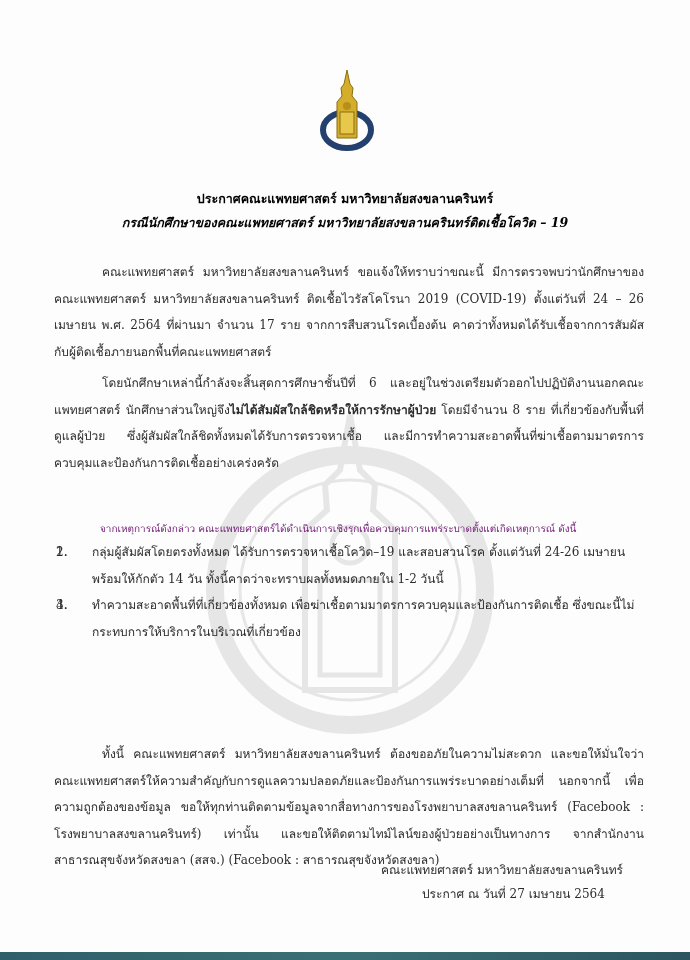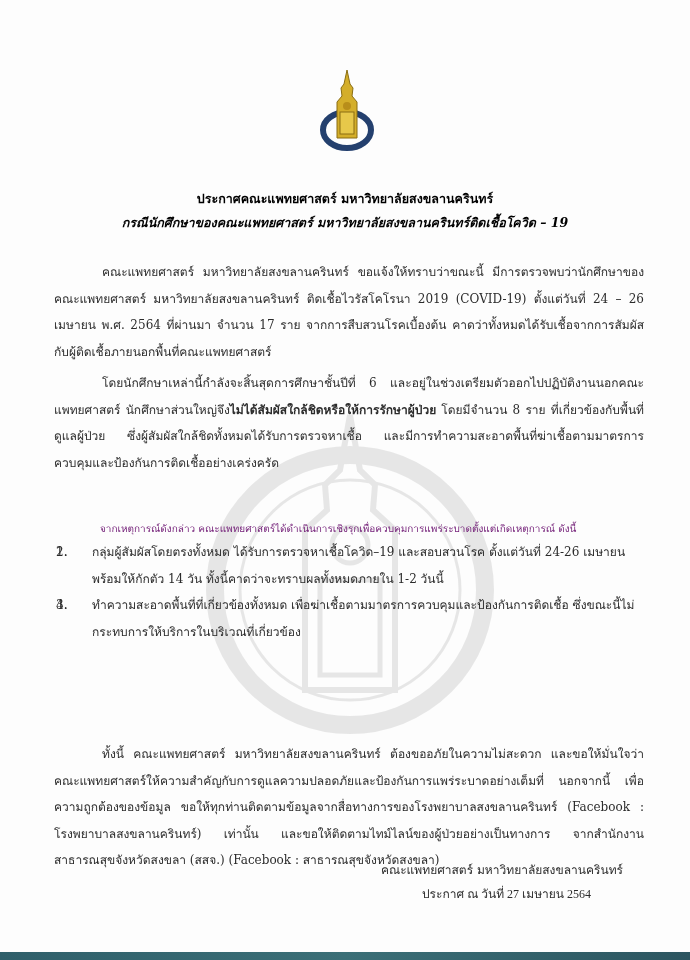--- a/index.html
+++ b/index.html
@@ -17,21 +17,21 @@
   .indent { text-indent:48px; }
   .p1 { top:259px; }
   .p2 { top:370px; }
   .p3lead { position:absolute; left:100px; top:513px; font-size:10px; color:#701a75; width:560px;margin-top:8px; }
   .list { position:absolute; left:52px; top:539px; width:600px; font-size:12px; line-height:26.5px; margin:0; padding:0; list-style:none; }
   .list li { position:relative; padding-left:40px; }
   .list .num { position:absolute; left:4px; top:0; }
   .p4 { top:713px;margin-top:28px; }
   .b { font-weight:bold; }
   .sign { position:absolute; font-size:12px; color:#2b2b2b; }
-  .s1 { left:422px; top:884px;font-family:Liberation Serif, serif; }
+  .s1 { left:422px; top:884px; }
   .s2 { left:381px; top:860px; }
   .bottom-bar { position:absolute; left:0; bottom:0; width:690px; height:8px; background:linear-gradient(90deg,#2f5f6a,#3b6f77 50%,#2c5560); }
 </style>
 </head>
 <body>
 
 <div class="page">
 
   <svg class="logo" viewBox="0 0 56 86">
     <ellipse cx="28" cy="62" rx="24" ry="18" fill="none" stroke="#24406e" stroke-width="6"></ellipse>

